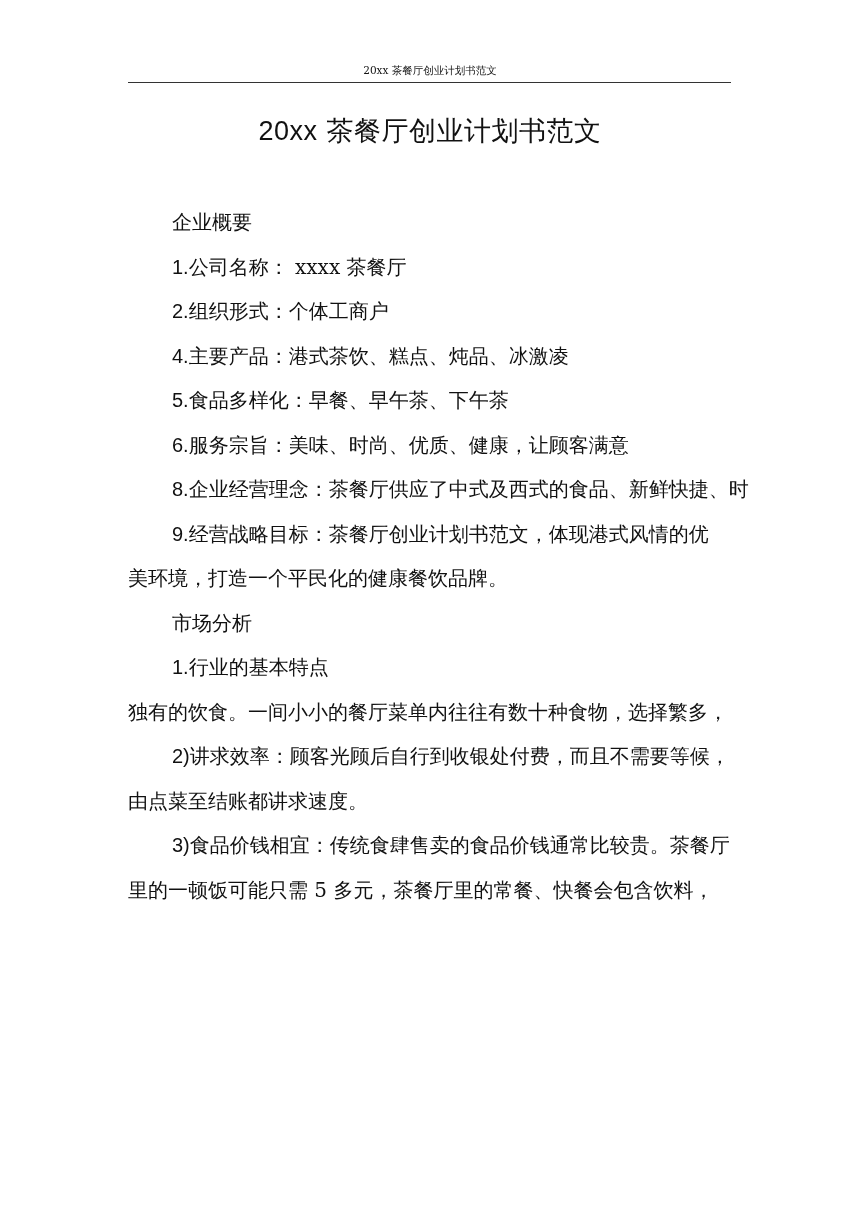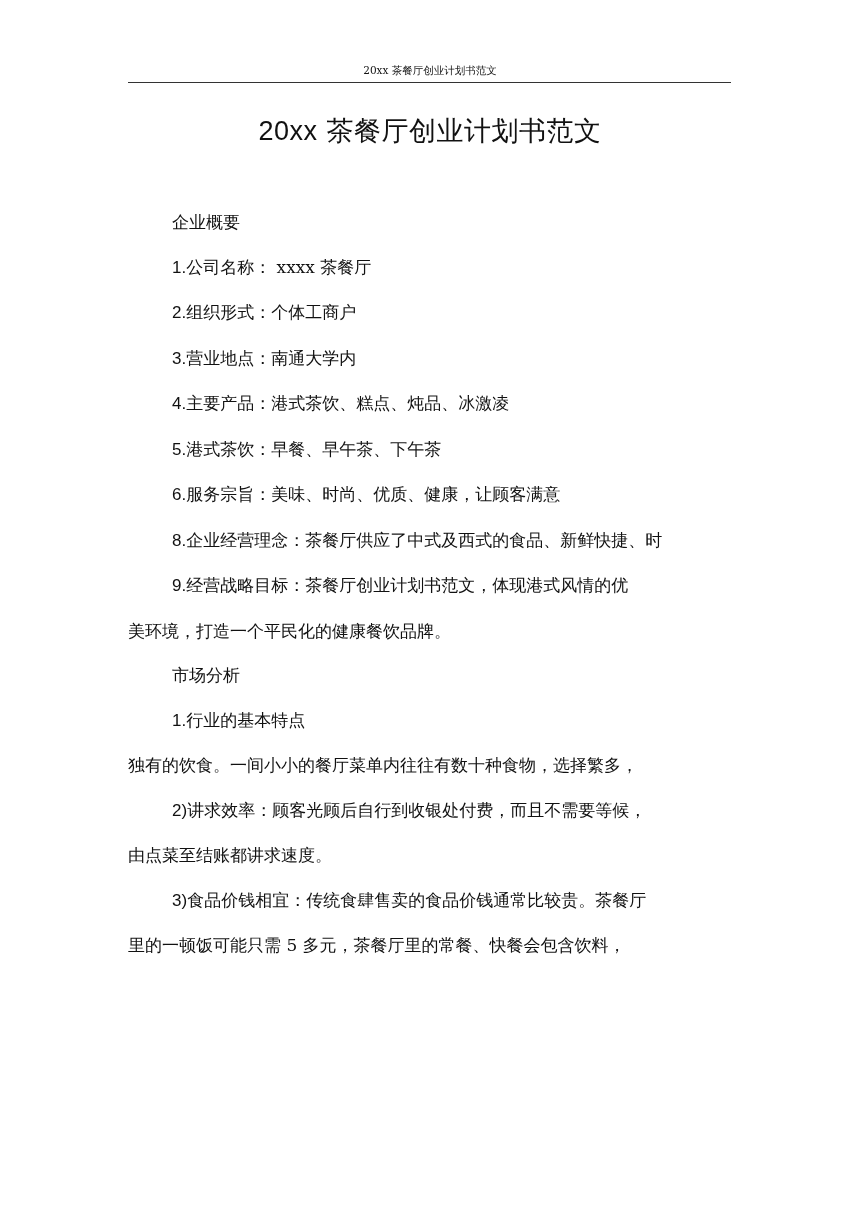--- a/index.html
+++ b/index.html
@@ -6,42 +6,41 @@
   body { width: 860px; height: 1218px; position: relative; overflow: hidden;
          font-family: "DejaVu Serif", "Liberation Serif", serif; color: #111; }
   .header { position: absolute; top: 64px; left: 0; width: 860px; text-align: center;
             font-size: 10.5px; color: #111; }
   .header-rule { position: absolute; top: 82px; left: 128px; width: 603px; height: 0;
                  border-top: 1px solid #333; }
   .title { position: absolute; top: 113px; left: 0; width: 860px; text-align: center;
            font-size: 27px; color: #111; letter-spacing: 0.5px; }
   .title .num { font-family: "Liberation Sans", sans-serif; }
   .body { position: absolute; top: 200px; left: 128px; width: 580px; }
-  .p { font-size: 17px; line-height: 44.5px; margin: 0; white-space: nowrap; }
+  .p { font-size: 20px; line-height: 44.5px; margin: 0; white-space: nowrap; }
   .indent { padding-left: 44px; }
   .num { font-family: "Liberation Sans", sans-serif; }
 </style>
 </head>
 <body>
 
 <div class="header">20xx 茶餐厅创业计划书范文</div>
 <div class="header-rule"></div>
 
 <div class="title">
   <span class="num">20xx</span><span> 茶餐厅创业计划书范文</span>
 </div>
 
 <div class="body">
   <p class="p indent">企业概要</p>
 
   <p class="p indent"><span class="num">1.</span><span>公司名称：  xxxx 茶餐厅</span></p>
   <p class="p indent"><span class="num">2.</span><span>组织形式：个体工商户</span></p>
-  <p class="p indent"><span class="num">3.</span><span>营业地点：南通大学内</span></p>
   <p class="p indent"><span class="num">4.</span><span>主要产品：港式茶饮、糕点、炖品、冰激凌</span></p>
-  <p class="p indent"><span class="num">5.</span><span>港式茶饮：早餐、早午茶、下午茶</span></p>
+  <p class="p indent"><span class="num">5.</span><span>食品多样化：早餐、早午茶、下午茶</span></p>
   <p class="p indent"><span class="num">6.</span><span>服务宗旨：美味、时尚、优质、健康，让顾客满意</span></p>
   <p class="p indent"><span class="num">8.</span><span>企业经营理念：茶餐厅供应了中式及西式的食品、新鲜快捷、时</span></p>
   <p class="p indent"><span class="num">9.</span><span>经营战略目标：茶餐厅创业计划书范文，体现港式风情的优</span></p>
   <p class="p">美环境，打造一个平民化的健康餐饮品牌。</p>
 
   <p class="p indent">市场分析</p>
 
   <p class="p indent"><span class="num">1.</span><span>行业的基本特点</span></p>
   <p class="p">独有的饮食。一间小小的餐厅菜单内往往有数十种食物，选择繁多，</p>
   <p class="p indent"><span class="num">2)</span><span>讲求效率：顾客光顾后自行到收银处付费，而且不需要等候，</span></p>

